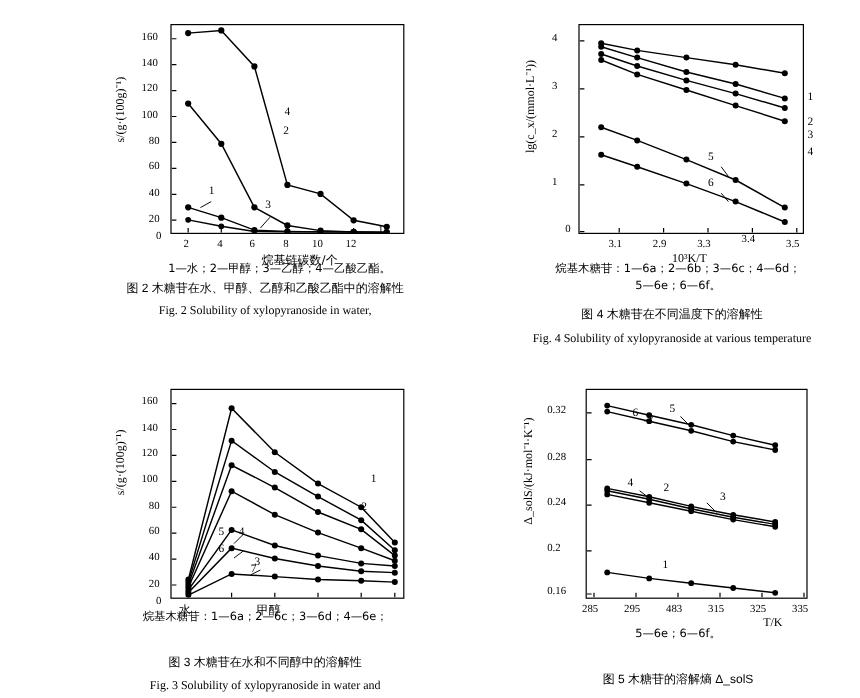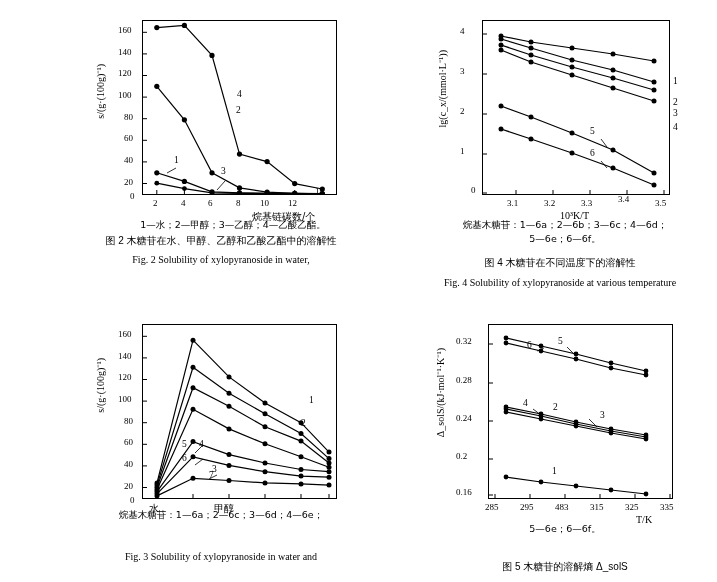--- a/index.html
+++ b/index.html
@@ -104,21 +104,21 @@
   <div class="ticklbl" style="left:34px;top:177px;">0</div>
 
   <div class="ticklbl" style="left:57px;top:184px;">2</div>
   <div class="ticklbl" style="left:85px;top:184px;">4</div>
   <div class="ticklbl" style="left:112px;top:184px;">6</div>
   <div class="ticklbl" style="left:140px;top:184px;">8</div>
   <div class="ticklbl" style="left:164px;top:184px;">10</div>
   <div class="ticklbl" style="left:192px;top:184px;">12</div>
   <div class="ticklbl" style="left:219px;top:172px;">14</div>
 
-  <div class="axlabel cn" style="left:122px;top:196px;margin-left:34px;">烷基链碳数/个</div>
+  <div class="axlabel cn" style="left:122px;top:196px;">烷基链碳数/个</div>
 
   <div class="srs" style="left:78px;top:141px;">1</div>
   <div class="srs" style="left:140px;top:91px;">2</div>
   <div class="srs" style="left:125px;top:152px;">3</div>
   <div class="srs" style="left:141px;top:75px;">4</div>
 </div>
 
 <div class="lgd" style="left:108px;top:218px;width:250px;">
   <div>1—水；2—甲醇；3—乙醇；4—乙酸乙酯。</div>
 </div>
@@ -205,21 +205,21 @@
     </svg>
   </div>
 
   <div class="ticklbl" style="left:20px;top:12px;">4</div>
   <div class="ticklbl" style="left:20px;top:52px;">3</div>
   <div class="ticklbl" style="left:20px;top:92px;">2</div>
   <div class="ticklbl" style="left:20px;top:132px;">1</div>
   <div class="ticklbl" style="left:31px;top:171px;">0</div>
 
   <div class="ticklbl" style="left:67px;top:184px;">3.1</div>
-  <div class="ticklbl" style="left:104px;top:184px;">3.2</div>
+  <div class="ticklbl" style="left:104px;top:184px;">2.9</div>
   <div class="ticklbl" style="left:141px;top:184px;">3.3</div>
   <div class="ticklbl" style="left:178px;top:180px;">3.4</div>
   <div class="ticklbl" style="left:215px;top:184px;">3.5</div>
 
   <div class="axlabel" style="left:120px;top:196px;">10³K/T</div>
 
   <div class="srs" style="left:233px;top:62px;">1</div>
   <div class="srs" style="left:233px;top:83px;">2</div>
   <div class="srs" style="left:233px;top:94px;">3</div>
   <div class="srs" style="left:233px;top:108px;">4</div>
@@ -354,20 +354,21 @@
   <div class="srs" style="left:103px;top:121px;">4</div>
   <div class="srs" style="left:86px;top:121px;">5</div>
   <div class="srs" style="left:86px;top:135px;">6</div>
   <div class="srs" style="left:113px;top:152px;">7</div>
 </div>
 
 <div class="lgd" style="left:76px;top:508px;width:290px;">
   <div>烷基木糖苷：1—6a；2—6c；3—6d；4—6e；</div>
 </div>
 <div class="cap" style="left:76px;top:546px;width:290px;">
+  <div class="cn">图 3  木糖苷在水和不同醇中的溶解性</div>
   <div class="en" style="margin-top:4px;">Fig. 3   Solubility of xylopyranoside in water and</div>
 </div>
 
 <div class="panel" style="left:440px;top:318px;width:260px;height:250px;">
 
   <div class="vert" style="left:-6px;top:30px;">Δ_solS/(kJ·mol⁻¹·K⁻¹)</div>
 
   <div class="plotbox" style="left:48px;top:6px;width:185px;height:175px;">
     <svg width="183" height="173" viewBox="0 0 183 173">
       <g stroke="#000" stroke-width="1">

